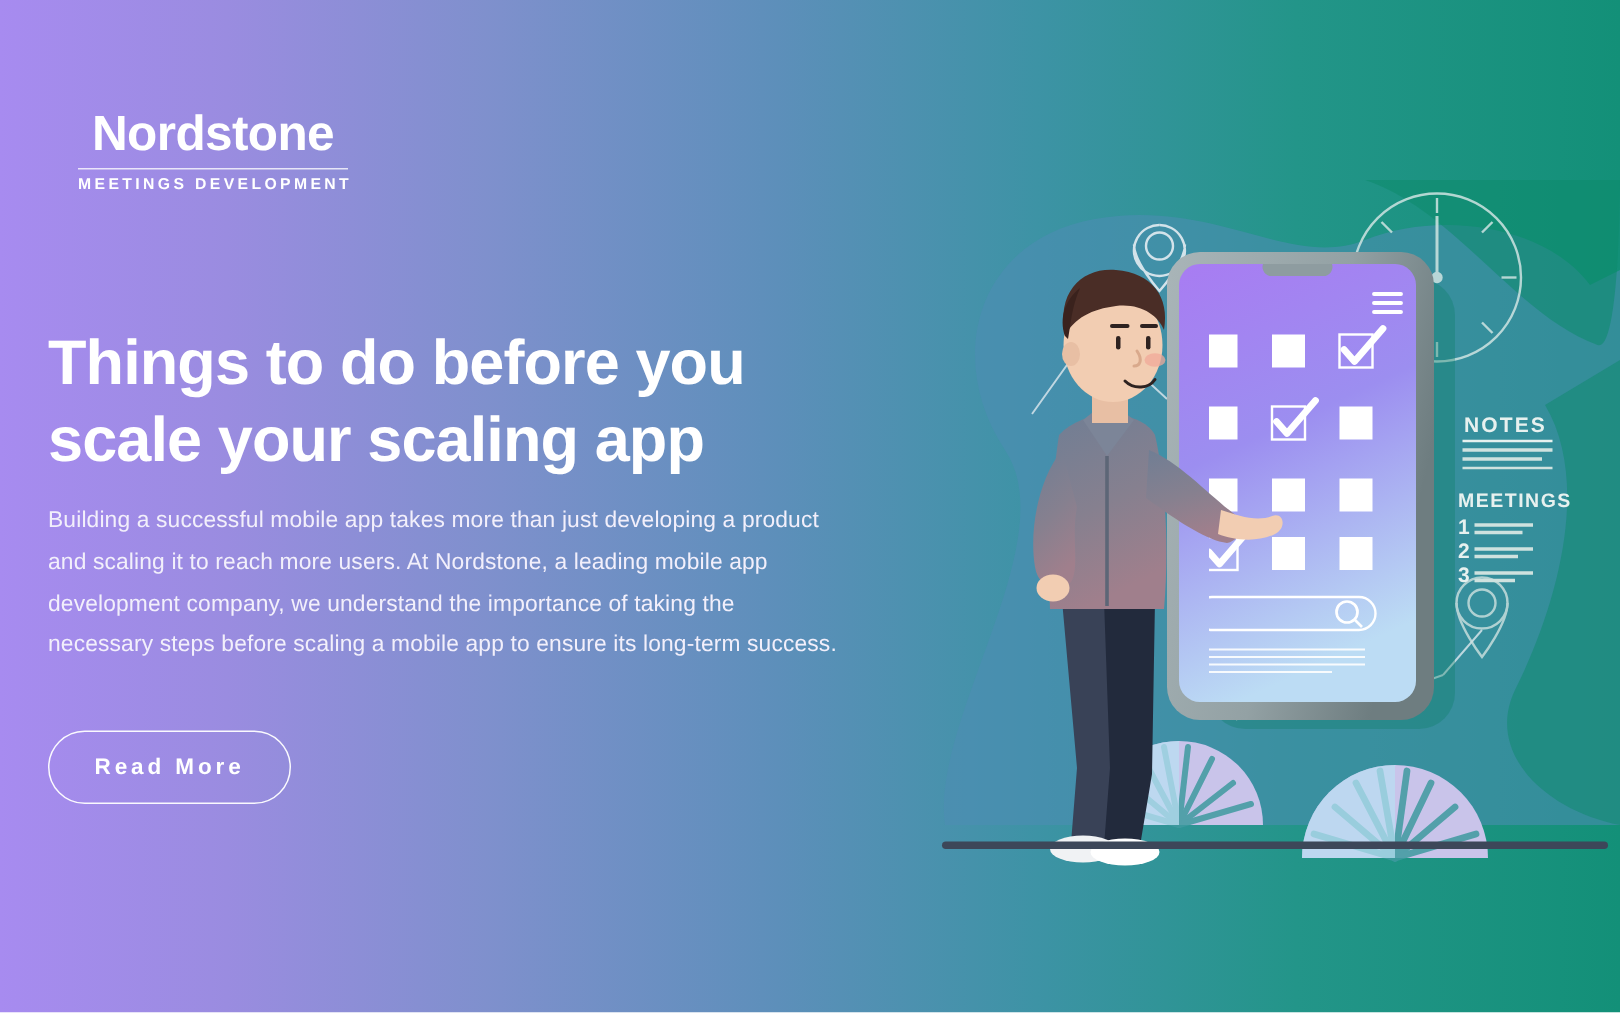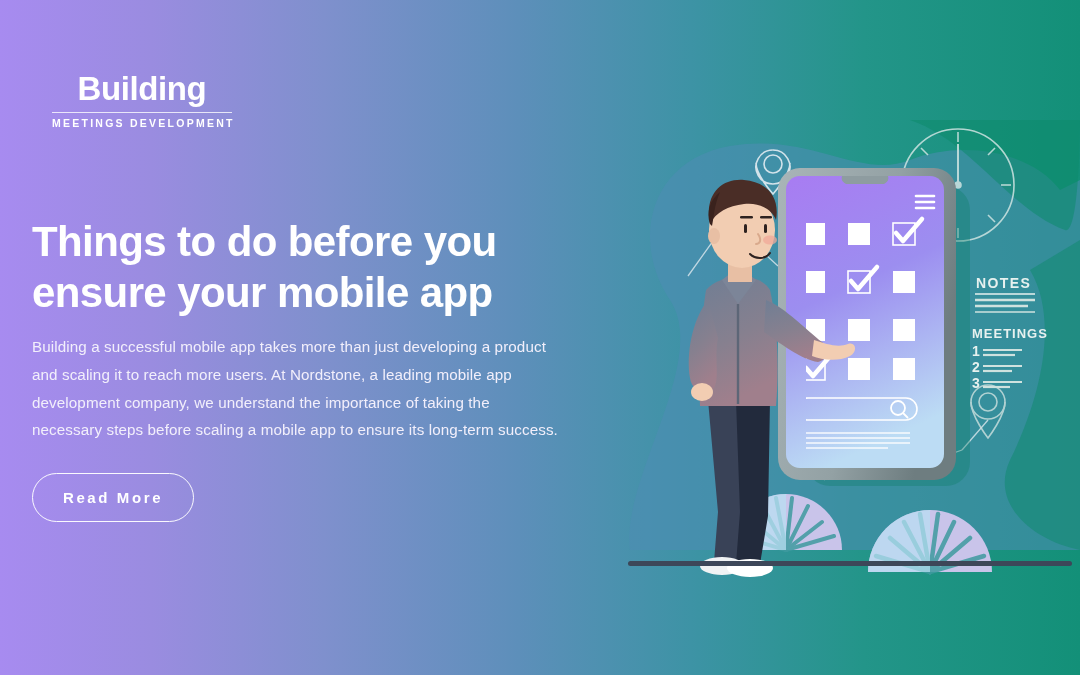--- a/index.html
+++ b/index.html
@@ -40,44 +40,44 @@
   #headline {
     font-size:42px; font-weight:bold; color:#ffffff;
     line-height:1.22; letter-spacing:-0.6px;
   }
   #body {
     margin-top:15px; font-size:15.2px; color:#f2effb;
     line-height:1.82; letter-spacing:.1px;
   }
   #cta {
     display:inline-flex; align-items:center; justify-content:center;
-    margin-top:29px; padding:15px 30px;
+    margin-top:43px; padding:15px 30px;
     border:1.6px solid rgba(255,255,255,.95); border-radius:40px;
     background:transparent; color:#ffffff;
     font-size:15px; font-weight:bold; letter-spacing:2.6px;
     cursor:pointer;
   }
 
   
   #art { position:absolute; left:610px; top:120px; width:470px; height:460px; }
   #art svg { display:block; width:100%; height:100%; }
 </style>
 </head>
 <body>
 
 <div id="stage">
 
   <div id="logo">
-    <div class="word">Building</div>
+    <div class="word">Nordstone</div>
     <div class="rule"></div>
     <div class="tag">MEETINGS DEVELOPMENT</div>
   </div>
 
   <div id="copy">
-    <h1 id="headline">Things to do before you ensure your mobile app</h1>
+    <h1 id="headline">Things to do before you scale your scaling app</h1>
     <p id="body">Building a successful mobile app takes more than just developing a product and scaling it to reach more users. At Nordstone, a leading mobile app development company, we understand the importance of taking the necessary steps before scaling a mobile app to ensure its long-term success.</p>
     <button id="cta">Read More</button>
   </div>
 
   <div id="art">
     <svg viewBox="0 0 470 460" xmlns="http://www.w3.org/2000/svg">
       <defs>
         <linearGradient id="gScreen" x1="0" y1="0" x2="0.25" y2="1">
           <stop offset="0%" stop-color="#a87cf2"></stop>
           <stop offset="45%" stop-color="#9c8ef0"></stop>

